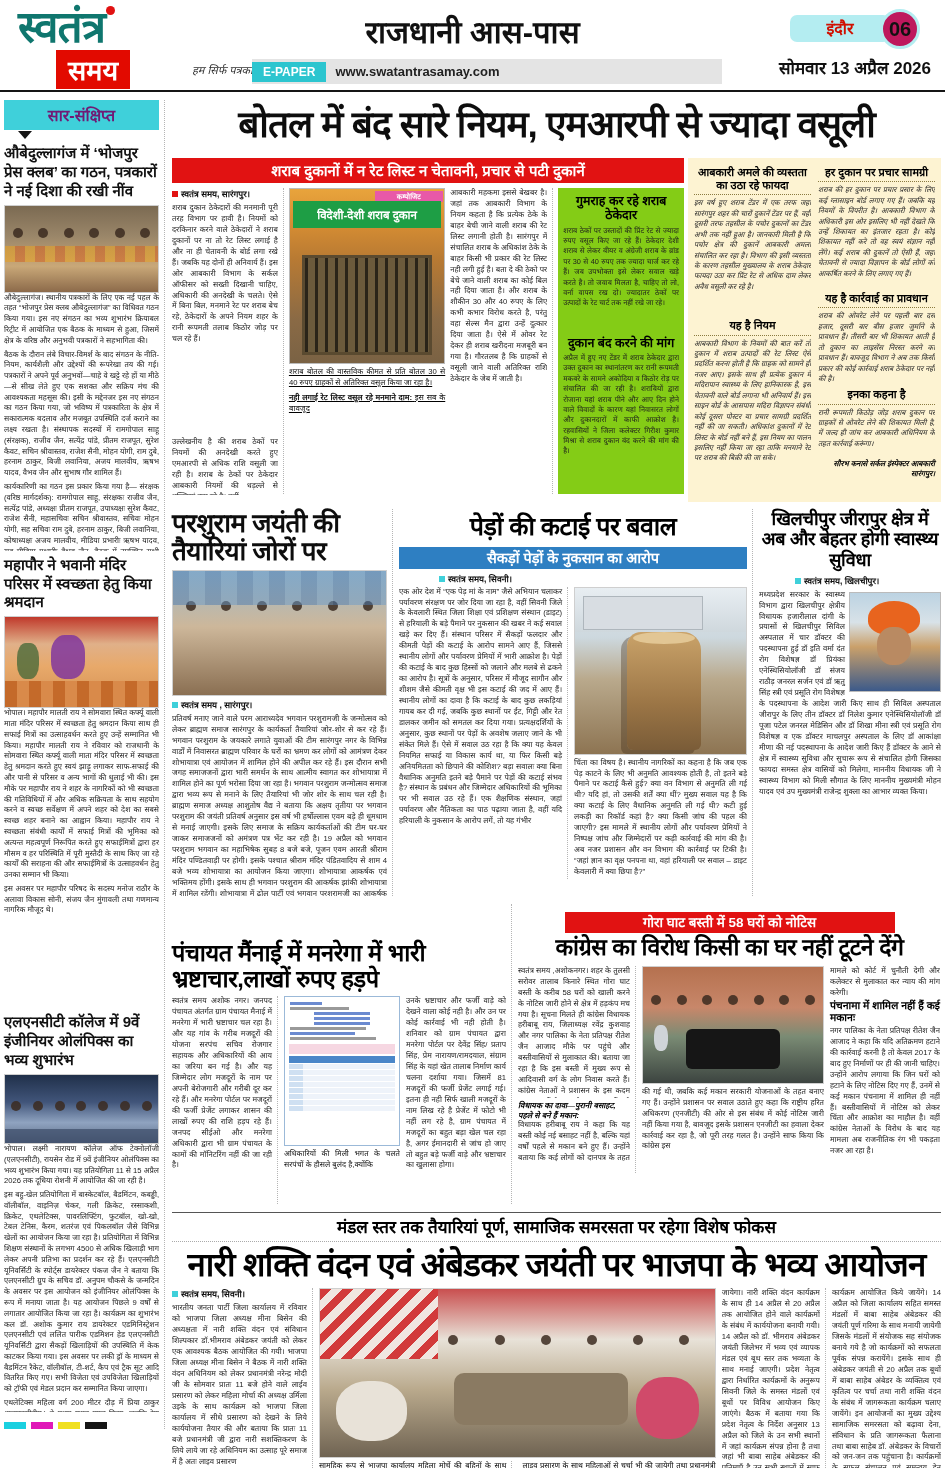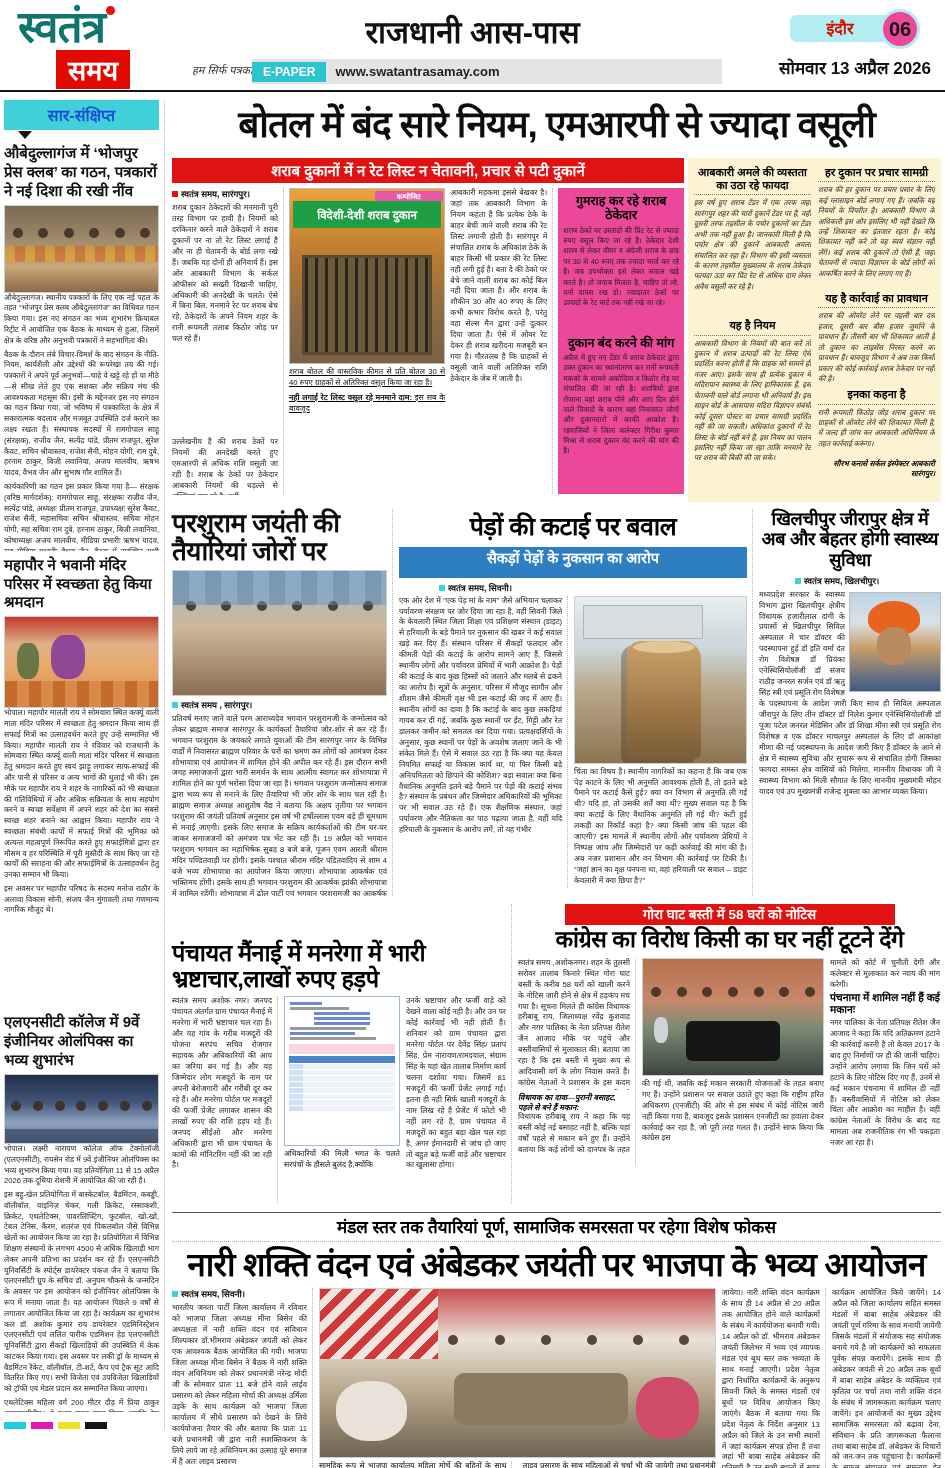--- a/index.html
+++ b/index.html
@@ -10,27 +10,27 @@
   .masthead { position:absolute; left:18px; top:4px; width:230px; }
   .m1 { font-size:44px; font-weight:800; color:#0f766e; line-height:1.05; letter-spacing:-1px; }
   .m-dot { position:absolute; left:88px; top:2px; width:9px; height:9px; border-radius:50%; background:#e11212; }
   .m2 { display:inline-block; background:#e20a00; color:#fff; font-size:27px; font-weight:800; padding:1px 12px; margin-left:38px; }
   .tagline { position:absolute; left:192px; top:62px; width:180px; font-size:11px; font-style:italic; color:#333; white-space:nowrap; }
   .section-title { position:absolute; left:0; right:0; top:10px; text-align:center; font-size:31px; font-weight:800; color:#111; pointer-events:none; }
   .gray-bar { position:absolute; left:252px; top:59px; width:470px; height:25px; background:#e4e4e4; display:flex; align-items:center; }
   .epaper { background:#2cc5cf; color:#fff; font-weight:bold; font-size:12px; padding:3px 11px; }
   .url { font-size:13px; color:#222; margin-left:9px; font-weight:bold; }
   .city-pill { position:absolute; right:55px; top:15px; width:100px; height:27px; background:#b4edf1; border-radius:7px; color:#d01000; font-weight:800; font-size:16px; text-align:center; line-height:27px; }
-  .page-circle { position:absolute; right:25px; top:9px; width:40px; height:40px; border-radius:50%; background:#ec4899; border:3px solid #b4edf1; font-size:20px; font-weight:800; color:#111; text-align:center; line-height:34px; }
+  .page-circle { position:absolute; right:25px; top:9px; width:40px; height:40px; border-radius:50%; background:#be185d; border:3px solid #b4edf1; font-size:20px; font-weight:800; color:#111; text-align:center; line-height:34px; }
   .date-line { position:absolute; right:14px; top:56px; font-size:17px; font-weight:800; color:#111; white-space:nowrap; }
   .header-rule { position:absolute; left:0; right:0; top:90px; height:2px; background:#151515; }
 
   
   .sidebar { position:absolute; left:4px; top:100px; width:161px; }
-  .side-label { background:#3fd0da; color:#1d4ed8; font-weight:800; font-size:16px; text-align:center; padding:4px 0; }
+  .side-label { background:#3fd0da; color:#701a75; font-weight:800; font-size:16px; text-align:center; padding:4px 0; }
   .side-tri { width:0; height:0; border-left:7px solid transparent; border-right:7px solid transparent; border-top:8px solid #141414; margin:1px 0 4px 14px; }
   .side-h { font-size:15px; font-weight:800; line-height:1.26; color:#111; margin:5px 0 4px; }
   .side-text { font-size:7.6px; line-height:1.42; text-align:justify; color:#222; overflow:hidden; }
   .side-text p { margin-bottom:3px; }
   .ph { position:relative; width:100%; overflow:hidden; border:1px solid #cfcfcf; }
   .ph i { position:absolute; display:block; }
 
   
   .ph-warm { background:linear-gradient(180deg,#7b6a52 0%,#9a8669 35%,#c9a878 70%,#8c6a4a 100%); }
   .ph-temple { background:linear-gradient(180deg,#c0392b 0%,#e0b089 30%,#e8a96a 55%,#d18e52 100%); }
@@ -55,52 +55,52 @@
   .bm { display:inline-block; width:6px; height:6px; margin-right:3px; }
   .bm-red { background:#e11212; } .bm-teal { background:#3fd0da; }
   .lphoto { width:158px; margin:0 5px;text-decoration:underline; }
   .shop { position:relative; height:176px; border:1px solid #bbb; background:linear-gradient(180deg,#e8a43c 0%,#d98f33 18%,#b87a33 40%,#8a6a45 75%,#7a6244 100%); overflow:hidden; }
   .sign-top { position:absolute; left:55%; top:2px; width:44%; background:#e859a8; color:#fff; font-size:7px; font-weight:bold; text-align:center; padding:1px 0; }
   .sign { position:absolute; left:3px; right:3px; top:12px; background:#1e9e45; color:#fff; font-size:11.5px; font-weight:800; text-align:center; padding:6px 2px; white-space:nowrap; overflow:hidden; }
   .grille { position:absolute; left:12px; right:12px; top:66px; bottom:8px; background:repeating-linear-gradient(90deg,#2a2419 0 3px,#6b5a3c 3px 10px), repeating-linear-gradient(0deg,rgba(0,0,0,.45) 0 3px,rgba(0,0,0,0) 3px 12px); border:3px solid #5a4a30; }
   .caption { font-size:7.7px; line-height:1.4; text-align:justify; color:#111; margin-top:3px; }
   .lead-bold { font-size:7.9px; font-weight:800; }
   .lc3 { width:104px; }
-  .greenbox { width:127px; background:#ec4899; margin-left:5px; padding:4px 5px; }
+  .greenbox { width:127px; background:#84cc16; margin-left:5px; padding:4px 5px; }
   .gb-h { font-size:12.5px; font-weight:800; text-align:center; line-height:1.15; margin:2px 0 3px; }
   .yellowbox { width:253px; margin-left:4px; background:#fdf3d2; padding:5px 6px; display:flex; gap:7px; }
   .ycol { width:50%; }
   .y-h { font-size:11px; font-weight:800; text-align:center; line-height:1.2; border-bottom:1px dotted #8a7a40; padding-bottom:2px; margin:3px 0 3px; }
   .y-p { font-size:7.2px; line-height:1.45; text-align:justify; font-style:italic; color:#222; }
   .attrib { font-size:7.4px; font-weight:800; font-style:italic; text-align:right; margin-top:2px; }
 
   .mid-row { display:flex; margin-top:7px; }
   .pars { width:221px; }
   .pars-h { font-size:26px; font-weight:800; line-height:1.1; color:#0d0d0d; letter-spacing:-0.5px; }
   .trees { width:354px; margin-left:6px; }
   .trees-h { font-size:25px; font-weight:800; text-align:center; white-space:nowrap; overflow:hidden; height:36px; line-height:34px; letter-spacing:-0.5px; }
-  .blue-bar { background:#2e7fc2; color:#fff; font-size:14.5px; font-weight:800; text-align:center; height:31px; line-height:23px; margin-top:2px; white-space:nowrap; overflow:hidden; }
+  .blue-bar { background:#2e7fc2; color:#fff; font-size:14.5px; font-weight:800; text-align:center; height:22px; line-height:23px; margin-top:2px; white-space:nowrap; overflow:hidden; }
   .trees-cols { display:flex; gap:6px; margin-top:2px; }
   .health { width:182px; margin-left:6px; }
   .health-h { font-size:18px; font-weight:800; line-height:1.15; text-align:center; letter-spacing:-0.3px; }
   .float-ph { float:right; width:92px; height:100px; margin:2px 0 3px 4px; border:1px solid #bbb; position:relative; background:linear-gradient(180deg,#bcd3e2 0%,#d8e2e8 30%,#caa06a 55%,#3c5a8a 100%); }
   .turban { position:absolute; left:18px; top:8px; width:52px; height:34px; border-radius:50% 50% 40% 40%; background:#e8641e; }
   .face { position:absolute; left:27px; top:34px; width:34px; height:38px; border-radius:45%; background:#b98a62; }
 
   .low-row { display:flex; margin-top:8px; }
   .mnrega { width:340px; }
   .mn-h { font-size:23.5px; font-weight:800; line-height:1.12; letter-spacing:-0.4px;margin-top:36px; }
   .mn-cols { display:flex; gap:6px; margin-top:4px; }
   .shot { width:116px; height:150px; background:#fff; border:1px solid #9bb9d8; padding:3px; overflow:hidden; }
   .sl { height:3px; margin:2px 2px; background:#3a63c0; opacity:.75; }
   .sl.g { background:#777; } .sl.c { margin-left:26px; margin-right:26px; }
   .pinkband { height:10px; background:#f6d7e2; margin:4px 1px 2px; }
   .thead { height:7px; background:#4a86c8; margin:1px; }
   .trow { height:5px; margin:1px; background:#eef3fa; border-left:14px solid #cfe0f2; }
-  .congress { width:423px; margin-left:6px; }
+  .congress { width:423px; margin-left:6px;margin-top:8px; }
   .c-redbar { background:#e11212; color:#fff; font-size:13.5px; font-weight:800; text-align:center; height:21px; line-height:21px; width:330px; margin:0 auto; white-space:nowrap; overflow:hidden; }
   .c-h { font-size:23px; font-weight:800; text-align:center; white-space:nowrap; overflow:hidden; height:30px; line-height:29px; letter-spacing:-0.4px; }
   .c-cols { display:flex; gap:6px; margin-top:3px; }
   .c-sub { font-size:10.5px; font-weight:800; line-height:1.2; margin:3px 0 2px; }
   .c-claim { font-size:7.9px; font-weight:800; font-style:italic; margin-top:2px; }
 
   .kicker { margin-top:8px; border-top:1px solid #555; border-bottom:1px dotted #aaa; text-align:center; font-size:17px; font-weight:800; padding:2px 0 3px; white-space:nowrap; overflow:hidden; }
   .bjp-h { font-size:33px; font-weight:800; text-align:center; white-space:nowrap; overflow:hidden; height:46px; line-height:46px; letter-spacing:-0.8px; }
   .bjp-row { display:flex; gap:6px; }
   .bjp-c1 { width:142px; }

